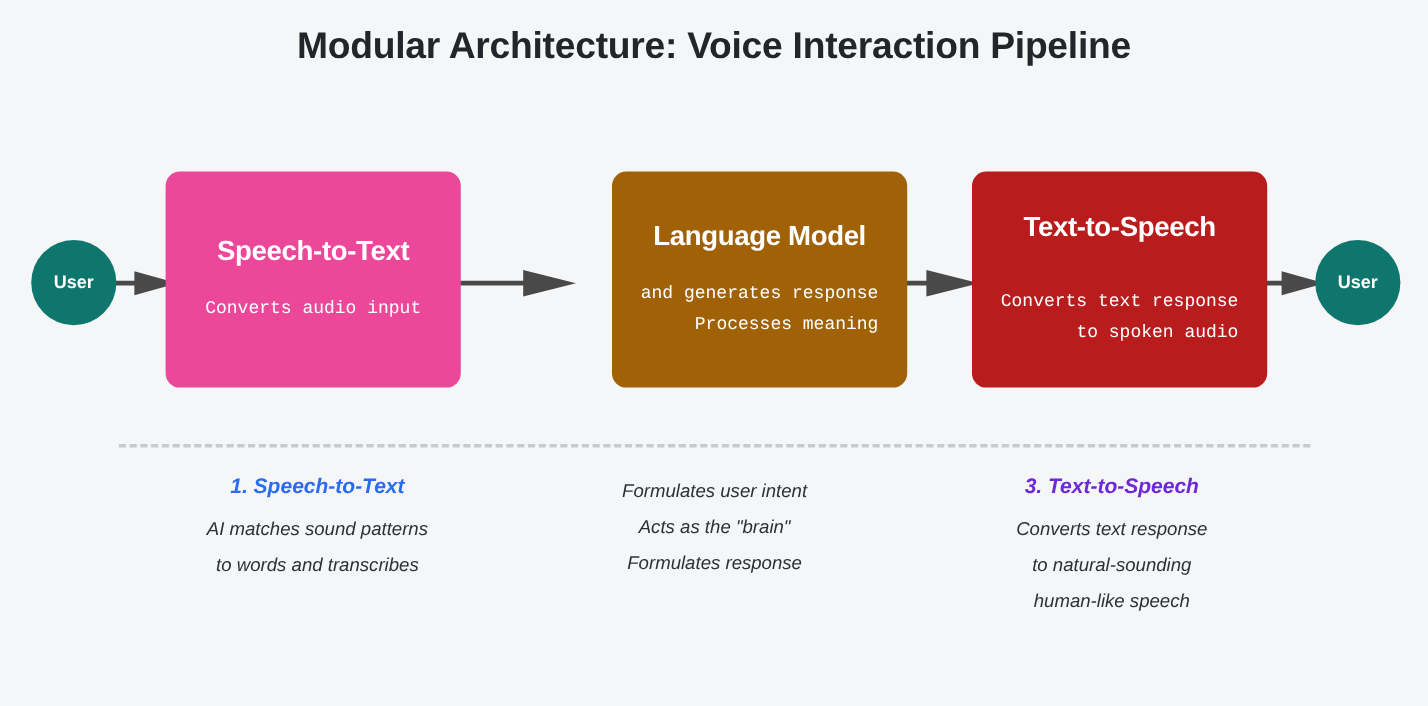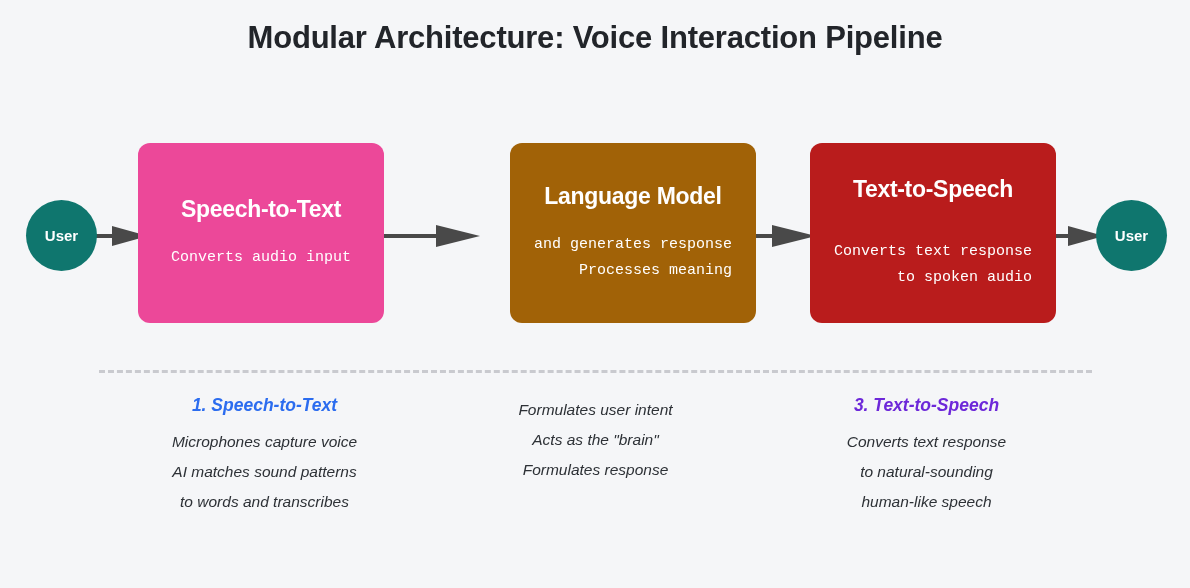--- a/index.html
+++ b/index.html
@@ -199,21 +199,20 @@
   <div class="user-node" id="user-node-right">
     <span>User</span>
   </div>
 
   <div id="section-divider"></div>
 
   <div id="legend">
 
     <div class="legend-col">
       <div class="legend-heading" style="color:#2b6cef">1. Speech-to-Text</div>
-      <div class="legend-line">Microphones capture voice</div>
       <div class="legend-line">AI matches sound patterns</div>
       <div class="legend-line">to words and transcribes</div>
     </div>
 
     <div class="legend-col">
       <div class="legend-line">Formulates user intent</div>
       <div class="legend-line">Acts as the "brain"</div>
       <div class="legend-line">Formulates response</div>
     </div>
 

